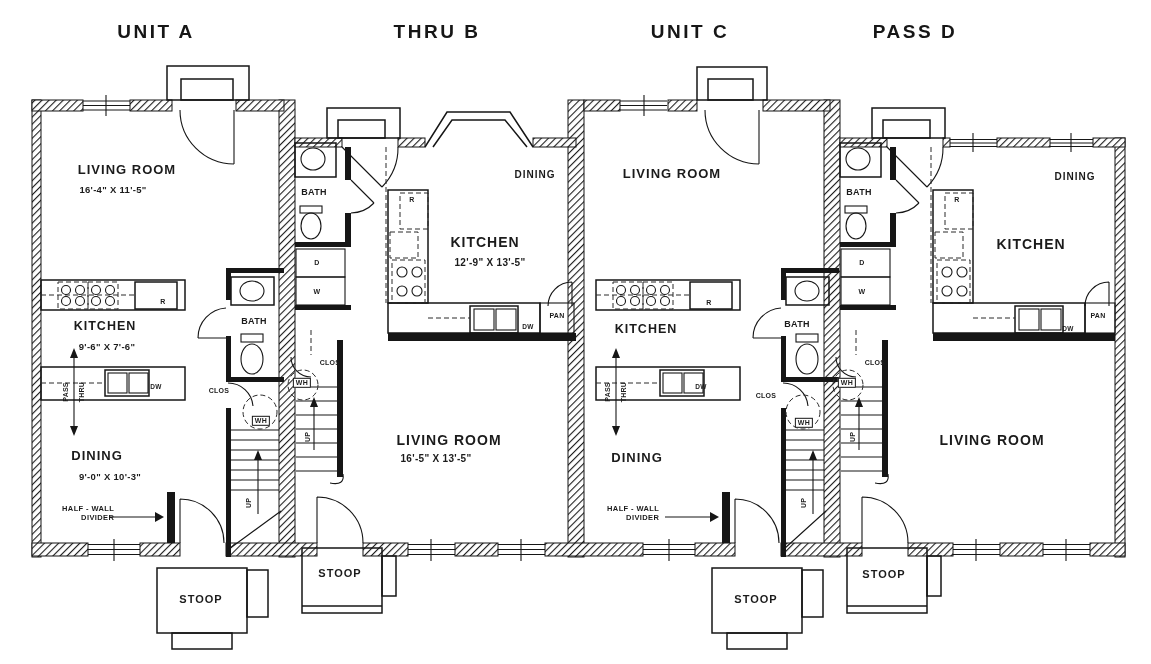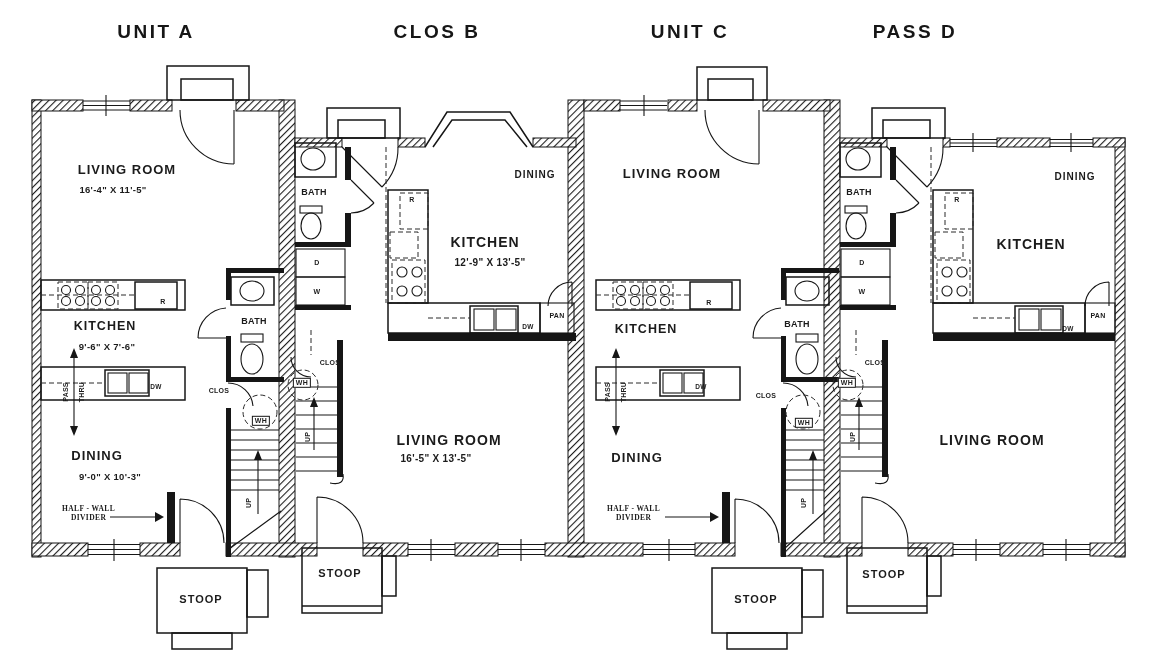--- a/index.html
+++ b/index.html
@@ -9,21 +9,21 @@
   .xw{fill:url(#h);stroke:#141414;stroke-width:1;}
   .iw{fill:#161616;stroke:none;}
   .s{fill:none;stroke:#161616;stroke-width:1.5;}
   .s2{fill:none;stroke:#161616;stroke-width:1.1;}
   .d{fill:none;stroke:#2b2b2b;stroke-width:1;stroke-dasharray:5 3;}
   .ar{fill:#161616;stroke:none;}
   .lbl{position:absolute;transform:translate(-50%,-50%);white-space:pre-line;
        font-weight:700;letter-spacing:1px;line-height:1.2;text-align:center;color:#1b1b1b;}
   .lbl.small{letter-spacing:.3px;}
   .lbl.rot{transform:translate(-50%,-50%) rotate(-90deg);letter-spacing:.2px;}
-  .lbl.left{transform:translate(0,-50%);text-align:center;letter-spacing:.4px;font-family:Liberation Serif, serif;}
+  .lbl.left{transform:translate(0,-50%);text-align:right;letter-spacing:.4px;}
   .lbl.box{background:#fff;border:1px solid #161616;padding:0 2px;}
   .ut{position:absolute;transform:translate(-50%,-50%);font-size:19px;font-weight:700;
       letter-spacing:2.5px;color:#161616;}
   #plan-title{position:absolute;transform:translate(-50%,-50%);font-size:23px;font-weight:400;
       letter-spacing:.5px;color:#2a2a2a;}
 </style>
 </head>
 <body>
 
 <div id="plan">
@@ -280,21 +280,21 @@
     <path class="s2" d="M859,405V450"></path>
         <polygon class="ar" points="859,397 855,407 863,407"></polygon>
     <path class="s2" d="M110,517H156"></path>
         <polygon class="ar" points="164,517 155,512 155,522"></polygon>
     <path class="s2" d="M665,517H711"></path>
         <polygon class="ar" points="719,517 710,512 710,522"></polygon>
   </g>
 </svg>
 
 <div class="ut" id="title-a" style="left:156px;top:32px;">UNIT A</div>
-<div class="ut" id="title-b" style="left:437px;top:32px;">CLOS B</div>
+<div class="ut" id="title-b" style="left:437px;top:32px;">THRU B</div>
 <div class="ut" id="title-c" style="left:690px;top:32px;">UNIT C</div>
 <div class="ut" id="title-d" style="left:915px;top:32px;">PASS D</div>
 
 <div id="labels">
       <div class="lbl" style="left: 127px; top: 170px; font-size: 13px;">LIVING ROOM</div>
       <div class="lbl small" style="left: 113px; top: 190px; font-size: 9.5px;">16'-4" X 11'-5"</div>
       <div class="lbl" style="left: 105px; top: 326px; font-size: 12.5px;">KITCHEN</div>
       <div class="lbl small" style="left: 107px; top: 347px; font-size: 9.5px;">9'-6" X 7'-6"</div>
       <div class="lbl" style="left: 97px; top: 456px; font-size: 13px;">DINING</div>
       <div class="lbl small" style="left: 110px; top: 477px; font-size: 9.5px;">9'-0" X 10'-3"</div>

